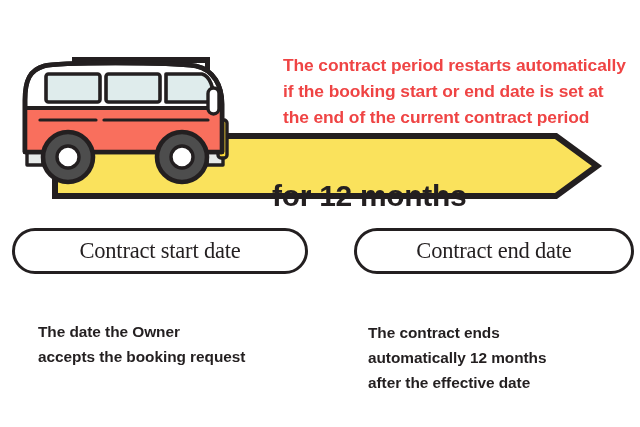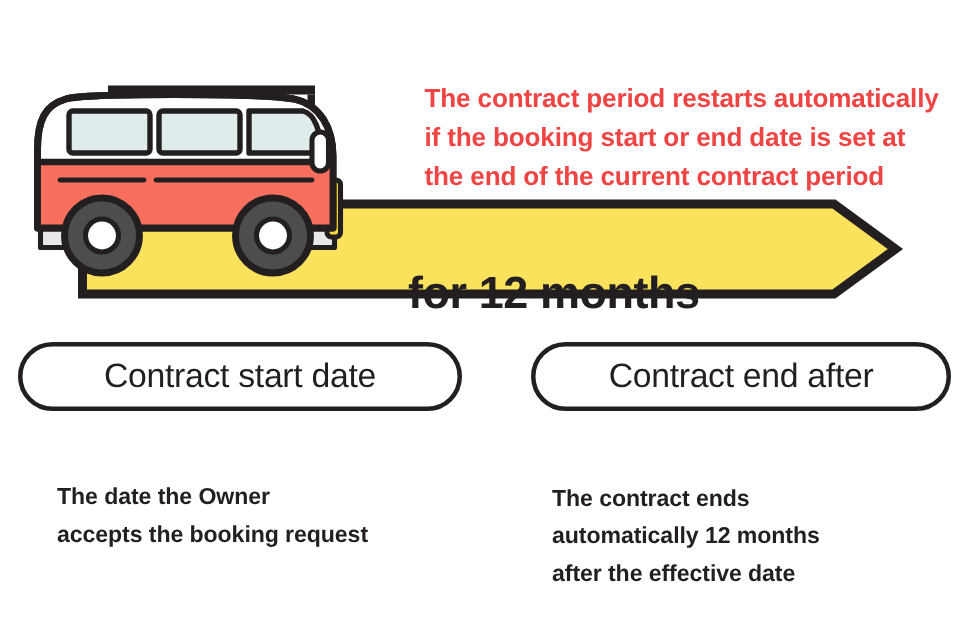--- a/index.html
+++ b/index.html
@@ -62,20 +62,21 @@
   .pill {
     position: absolute;
     box-sizing: border-box;
     height: 46px;
     border: 3.2px solid #231f20;
     border-radius: 26px;
     background: #ffffff;
     display: flex;
     align-items: center;
     justify-content: center;
+    font-family: Liberation Serif, serif;
   }
   .pill span {
     font-size: 22.5px;
     font-weight: 400;
     letter-spacing: -0.2px;
     line-height: 1;
     color: #231f20;
   }
   #pill-start { left: 12px;  top: 228px; width: 296px; }
   #pill-end   { left: 354px; top: 228px; width: 280px; }
@@ -165,21 +166,21 @@
 if the booking start or end date is set at
 the end of the current contract period</p>
 
 <div class="banner-label">for 12 months</div>
 
 <div class="pill" id="pill-start">
   <span>Contract start date</span>
 </div>
 
 <div class="pill" id="pill-end">
-  <span>Contract end after</span>
+  <span>Contract end date</span>
 </div>
 
 <p class="caption" id="caption-start">The date the Owner
 accepts the booking request</p>
 
 <p class="caption" id="caption-end">The contract ends
 automatically 12 months
 after the effective date</p>
 
 </body></html>

